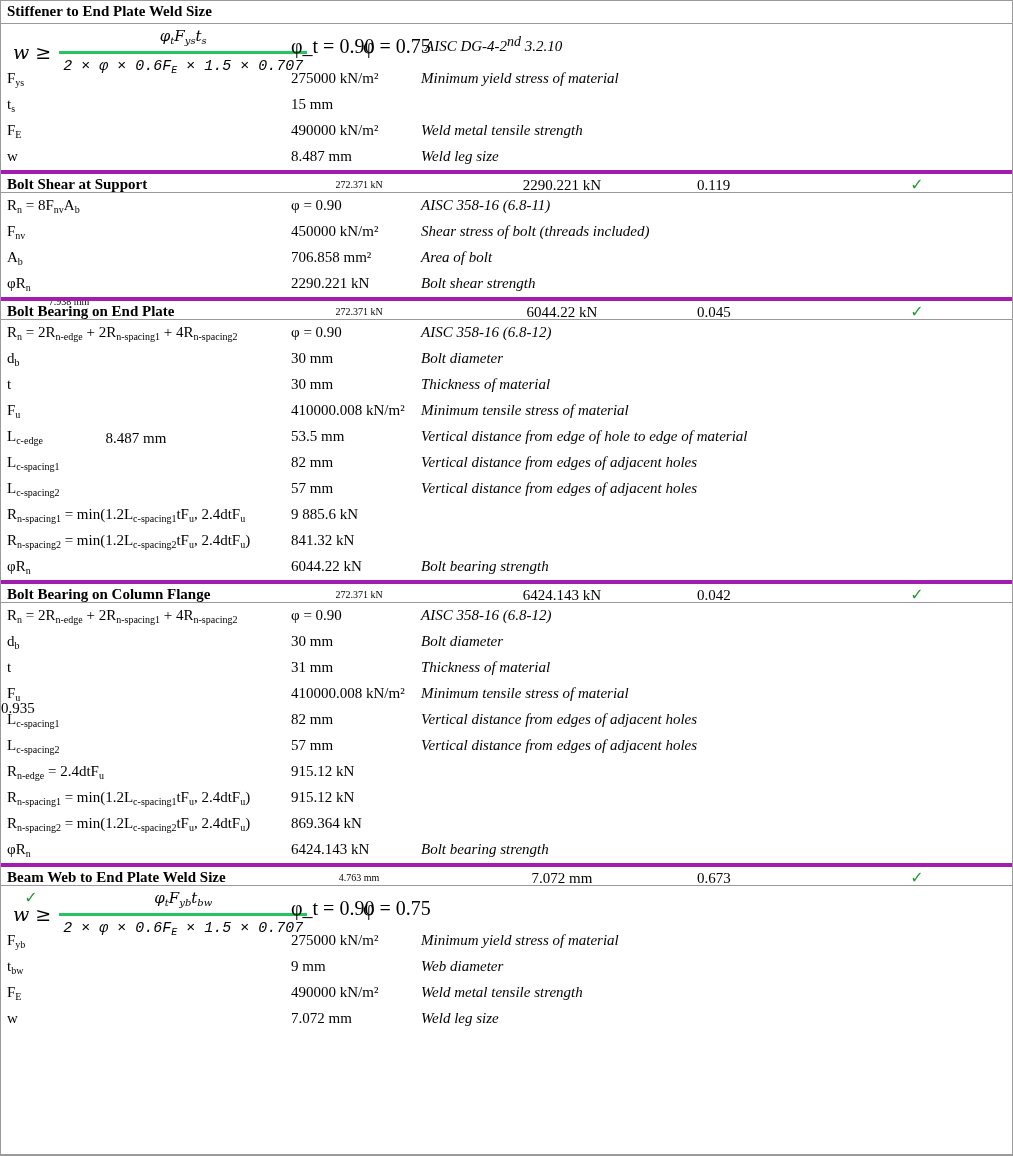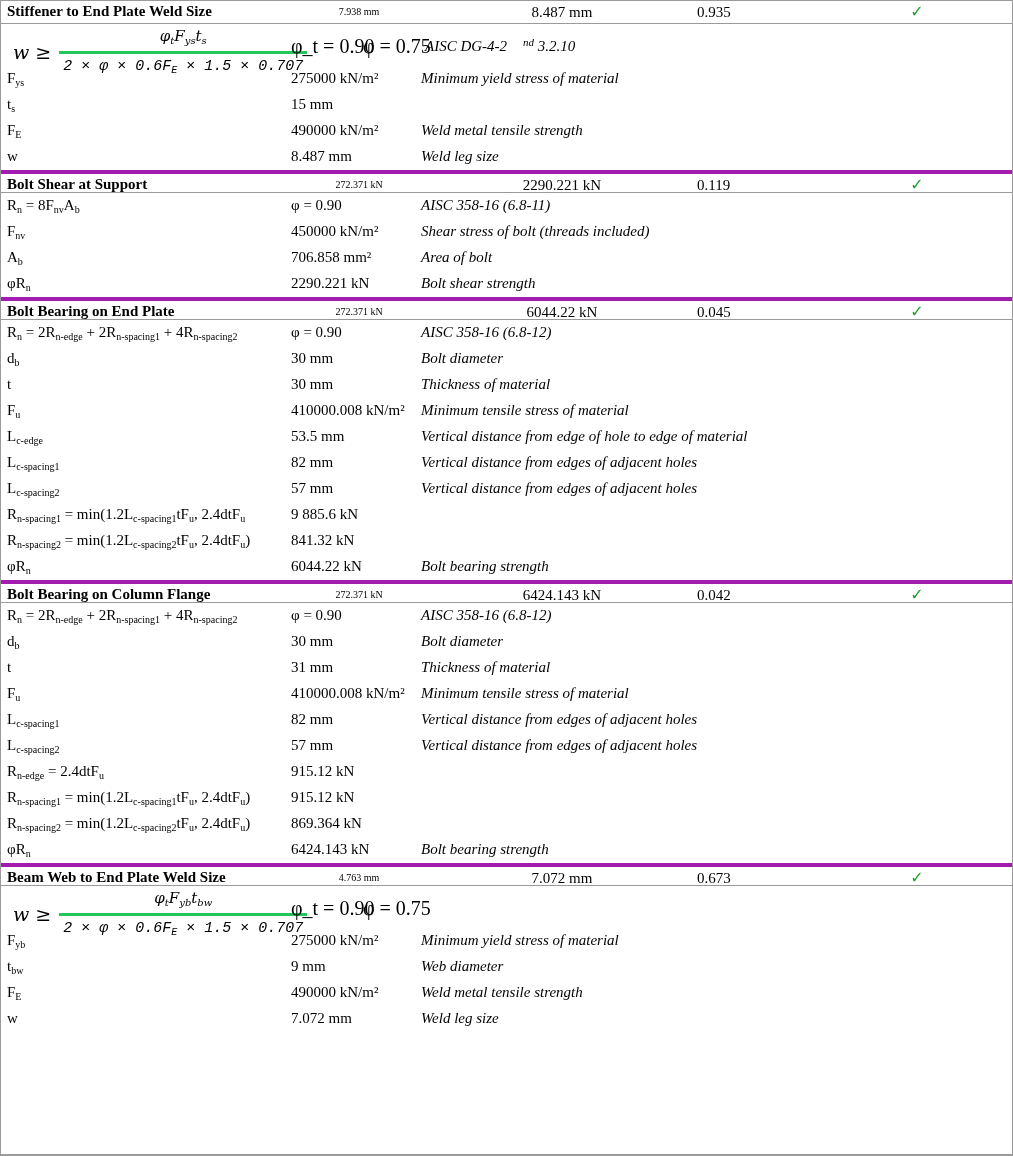--- a/index.html
+++ b/index.html
@@ -27,20 +27,21 @@
     display: flex;
     align-items: flex-start;
   }
   .row.section {
     border-top: 4px solid #a21caf;
     border-bottom: 1px solid #9a9a9a;
     height: 23px;
   }
   .row.first-section {
     border-top: none;
+    flex-direction: column;
   }
   .row.detail {
     height: 26px;
   }
   .c-label {
     width: 290px;
     flex: 0 0 290px;
     padding-left: 6px;
     box-sizing: border-box;
     font-size: 15px;
@@ -122,25 +123,24 @@
     line-height: 24px;
     white-space: nowrap;
   }
   sub {
     font-size: 10px;
     vertical-align: baseline;
     position: relative;
     top: 3px;
   }
   sup {
-    font-size: 11px;
+    font-size: 14px;
     vertical-align: baseline;
     position: relative;
     top: -5px;
-    margin-left: 16px;
   }
   .frac {
     display: inline-block;
     vertical-align: middle;
     text-align: center;
     font-style: italic;
     font-family: "DejaVu Serif", serif;
   }
   .frac .num {
     display: block;

